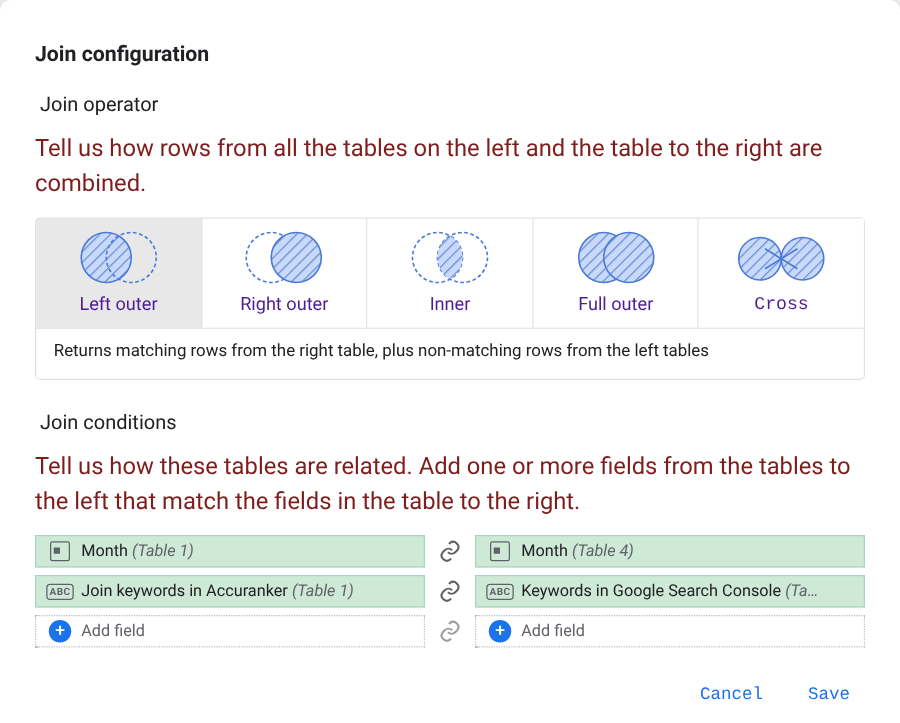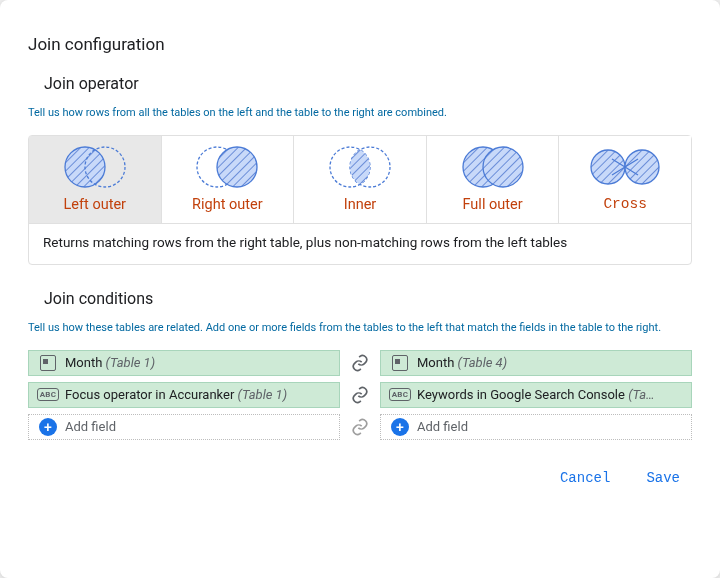--- a/index.html
+++ b/index.html
@@ -16,33 +16,33 @@
     width: 720px;
     min-height: 578px;
     background: #fff;
     border-radius: 8px;
     box-shadow: 0 1px 6px rgba(0,0,0,.15);
     padding: 24px 28px 16px 28px;
     position: relative;
   }
   h1.title {
     font-size: 17px;
-    font-weight: 400;
+    font-weight: 700;
     margin: 10px 0 20px 0;
     color: #202124;
   }
   h2.section {
     font-size: 16px;
     font-weight: 400;
     color: #202124;
-    margin: 0 0 12px 16px;
+    margin: 0 0 12px 4px;
   }
   p.desc {
-    font-size: 11px;
-    color: #0369a1;
+    font-size: 19px;
+    color: #7f1d1d;
     margin: 0 0 14px 0;
     line-height: 1.45;
   }
   .op-card {
     border: 1px solid #e0e0e0;
     border-radius: 4px;
     margin-bottom: 24px;
   }
   .op-row {
     display: flex;
@@ -57,21 +57,21 @@
     justify-content: center;
     padding: 8px 0 10px 0;
     cursor: pointer;
     background: #fff;
   }
   .op-cell:last-child { border-right: none; font-family: Liberation Mono, monospace; }
   .op-cell.selected { background: #e8e8e8; }
   .op-cell svg { margin-bottom: 6px; }
   .op-label {
     font-size: 14.5px;
-    color: #c2410c;
+    color: #4c1d95;
   }
   .op-desc {
     padding: 10px 14px 14px 14px;
     font-size: 13.5px;
     color: #202124;
   }
 
   
   .cond-grid {
     display: grid;
@@ -283,21 +283,21 @@
         <span>Month</span>
         <span class="subtle">(Table 4)</span>
       </span>
     </div>
 
     <div class="chip filled">
       <span class="lead">
           <span class="abc-badge">ABC</span>
         </span>
       <span class="txt">
-        <span>Focus operator in Accuranker</span>
+        <span>Join keywords in Accuranker</span>
         <span class="subtle">(Table 1)</span>
       </span>
     </div>
     <div class="link-cell">
       <svg width="20" height="20" viewBox="0 0 24 24" fill="none" stroke="#5f6368" stroke-width="2">
           <path d="M10 13a5 5 0 0 0 7 0l2-2a5 5 0 0 0-7-7l-1 1"></path>
           <path d="M14 11a5 5 0 0 0-7 0l-2 2a5 5 0 0 0 7 7l1-1"></path>
         </svg>
     </div>
     <div class="chip filled">

